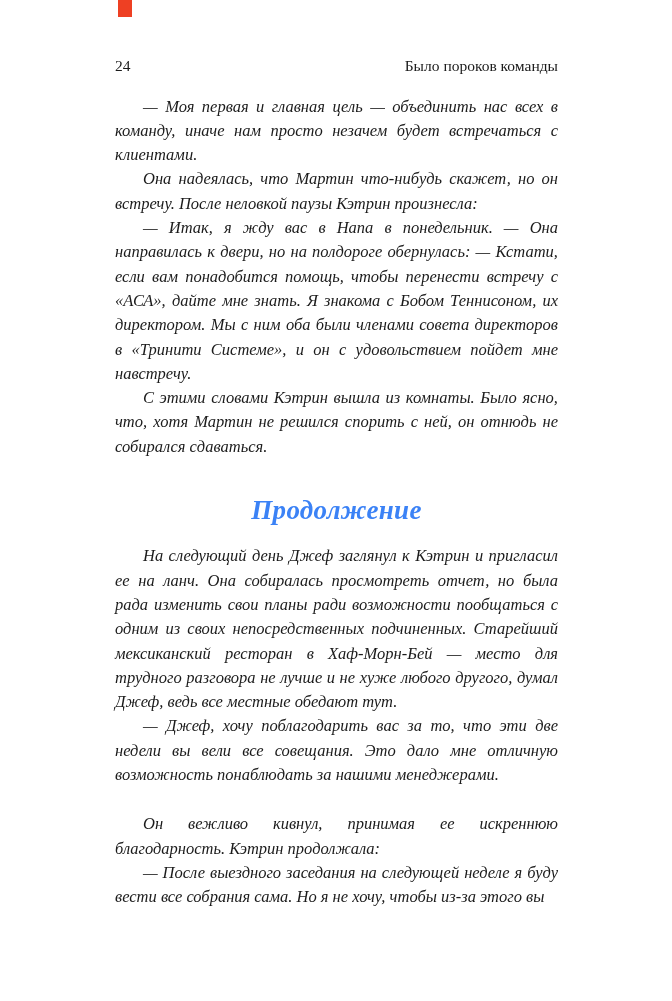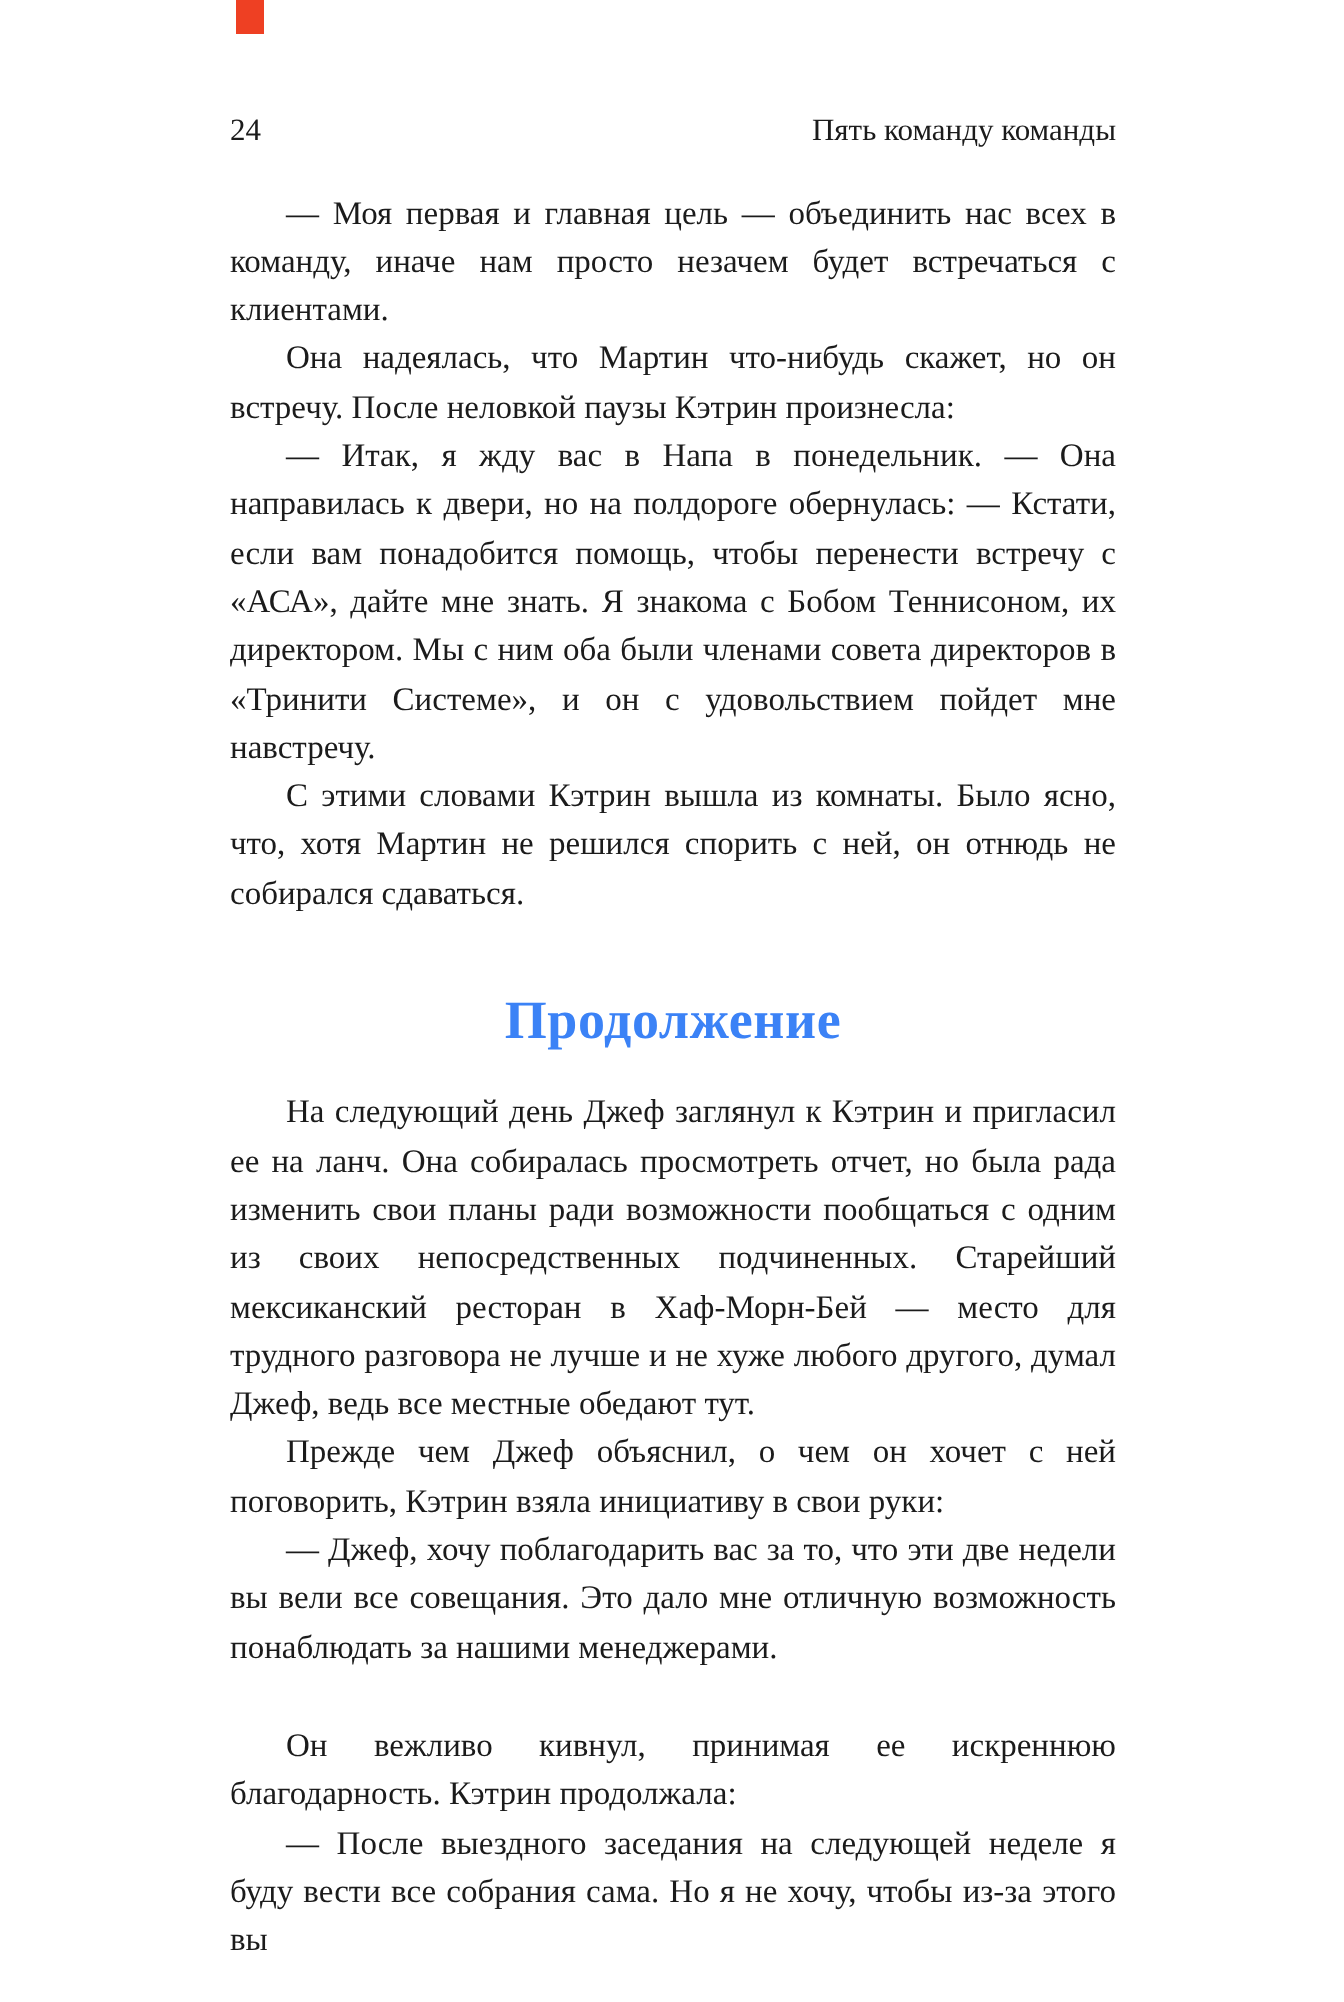--- a/index.html
+++ b/index.html
@@ -36,20 +36,21 @@
     font-size: 15.5px;
     line-height: 1.2;
     color: #1b1b1b;
   }
   .body-text {
     margin-top: 19px;
     font-size: 16.5px;
     line-height: 24.3px;
     text-align: justify;
     hyphens: auto;
+    font-style: italic;
     -webkit-hyphens: auto;
   }
   p.para {
     margin: 0;
     text-indent: 28px;
   }
   p.para.gap-top {
     margin-top: 25px;
   }
   h2.section-heading {
@@ -67,33 +68,32 @@
 <body>
 
 <div class="page">
 
   <div class="bookmark" style="background-color: rgb(238, 64, 35);"></div>
 
   <div class="content-col">
 
     <header class="page-header">
       <span>24</span>
-      <span>Пять команду команды</span>
+      <span>Было пороков команды</span>
     </header>
 
     <main class="body-text">
 
       <p class="para">— Моя первая и главная цель — объединить нас всех в команду, иначе нам просто незачем будет встречаться с клиентами.</p>
       <p class="para">Она надеялась, что Мартин что-нибудь скажет, но он встречу. После неловкой паузы Кэтрин произнесла:</p>
       <p class="para">— Итак, я жду вас в Напа в понедельник. — Она направилась к двери, но на полдороге обернулась: — Кстати, если вам понадобится помощь, чтобы перенести встречу с «АСА», дайте мне знать. Я знакома с Бобом Теннисоном, их директором. Мы с ним оба были членами совета директоров в «Тринити Системе», и он с удовольствием пойдет мне навстречу.</p>
       <p class="para">С этими словами Кэтрин вышла из комнаты. Было ясно, что, хотя Мартин не решился спорить с ней, он отнюдь не собирался сдаваться.</p>
 
       <h2 class="section-heading">Продолжение</h2>
 
       <p class="para">На следующий день Джеф заглянул к Кэтрин и пригласил ее на ланч. Она собиралась просмотреть отчет, но была рада изменить свои планы ради возможности пообщаться с одним из своих непосредственных подчиненных. Старейший мексиканский ресторан в Хаф-Морн-Бей — место для трудного разговора не лучше и не хуже любого другого, думал Джеф, ведь все местные обедают тут.</p>
-      <p class="para">Прежде чем Джеф объяснил, о чем он хочет с ней поговорить, Кэтрин взяла инициативу в свои руки:</p>
       <p class="para">— Джеф, хочу поблагодарить вас за то, что эти две недели вы вели все совещания. Это дало мне отличную возможность понаблюдать за нашими менеджерами.</p>
       <p class="para gap-top">Он вежливо кивнул, принимая ее искреннюю благодарность. Кэтрин продолжала:</p>
       <p class="para">— После выездного заседания на следующей неделе я буду вести все собрания сама. Но я не хочу, чтобы из-за этого вы</p>
 
     </main>
   </div>
 </div>
 
 </body></html>

